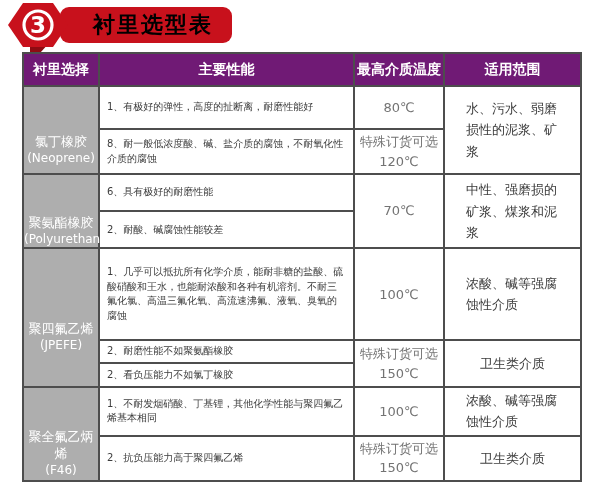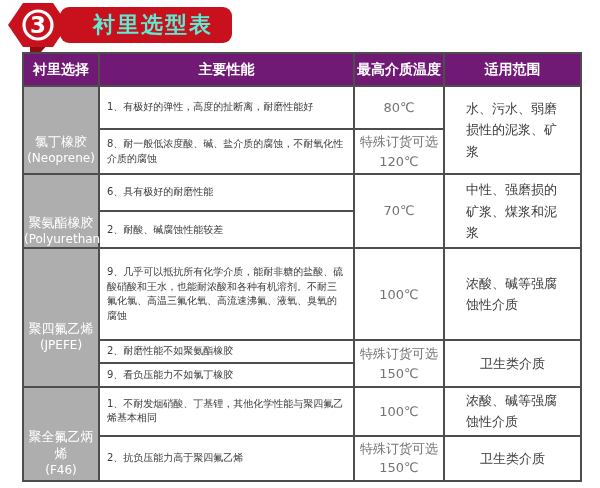--- a/index.html
+++ b/index.html
@@ -13,21 +13,21 @@
 
   
   .title-banner {
     position: absolute; left: 60px; top: 7px;
     width: 172px; height: 36px;
     background: #c8111c;
     border-radius: 9px;
     display: flex; align-items: center; justify-content: center;
   }
   .title-banner .title-text {
-    color: #5eead4; font-size: 22px; font-weight: bold;
+    color: #000000; font-size: 22px; font-weight: bold;
     letter-spacing: 2px; padding-left: 14px;
   }
   .badge { position: absolute; left: 6px; top: 0; width: 64px; height: 54px; }
 
   
   table.lining-table {
     position: absolute; left: 22px; top: 52px;
     width: 558px;
     border-collapse: collapse;
     table-layout: fixed;
@@ -116,31 +116,31 @@
   </tr>
   <tr style="height:27px">
     <td class="perf">2、耐酸、碱腐蚀性能较差</td>
   </tr>
 
   <tr style="height:92px">
     <td class="name" rowspan="3">
       <span class="mat-name">聚四氟乙烯</span>
       <span class="mat-code">(JPEFE)</span>
     </td>
-    <td class="perf">9、几乎可以抵抗所有化学介质，能耐非糖的盐酸、硫酸硝酸和王水，也能耐浓酸和各种有机溶剂。不耐三氟化氯、高温三氟化氧、高流速沸氟、液氧、臭氧的腐蚀</td>
+    <td class="perf">1、几乎可以抵抗所有化学介质，能耐非糖的盐酸、硫酸硝酸和王水，也能耐浓酸和各种有机溶剂。不耐三氟化氯、高温三氟化氧、高流速沸氟、液氧、臭氧的腐蚀</td>
     <td class="temp">100℃</td>
     <td class="range">浓酸、碱等强腐蚀性介质</td>
   </tr>
   <tr style="height:22px">
     <td class="perf">2、耐磨性能不如聚氨酯橡胶</td>
     <td class="temp" rowspan="2">特殊订货可选150℃</td>
     <td class="range center" rowspan="2">卫生类介质</td>
   </tr>
   <tr style="height:24px">
-    <td class="perf">9、看负压能力不如氯丁橡胶</td>
+    <td class="perf">2、看负压能力不如氯丁橡胶</td>
   </tr>
 
   <tr style="height:49px">
     <td class="name" rowspan="2">
       <span class="mat-name">聚全氟乙炳烯</span>
       <span class="mat-code">(F46)</span>
     </td>
     <td class="perf">1、不耐发烟硝酸、丁基锂，其他化学性能与聚四氟乙烯基本相同</td>
     <td class="temp">100℃</td>
     <td class="range">浓酸、碱等强腐蚀性介质</td>

